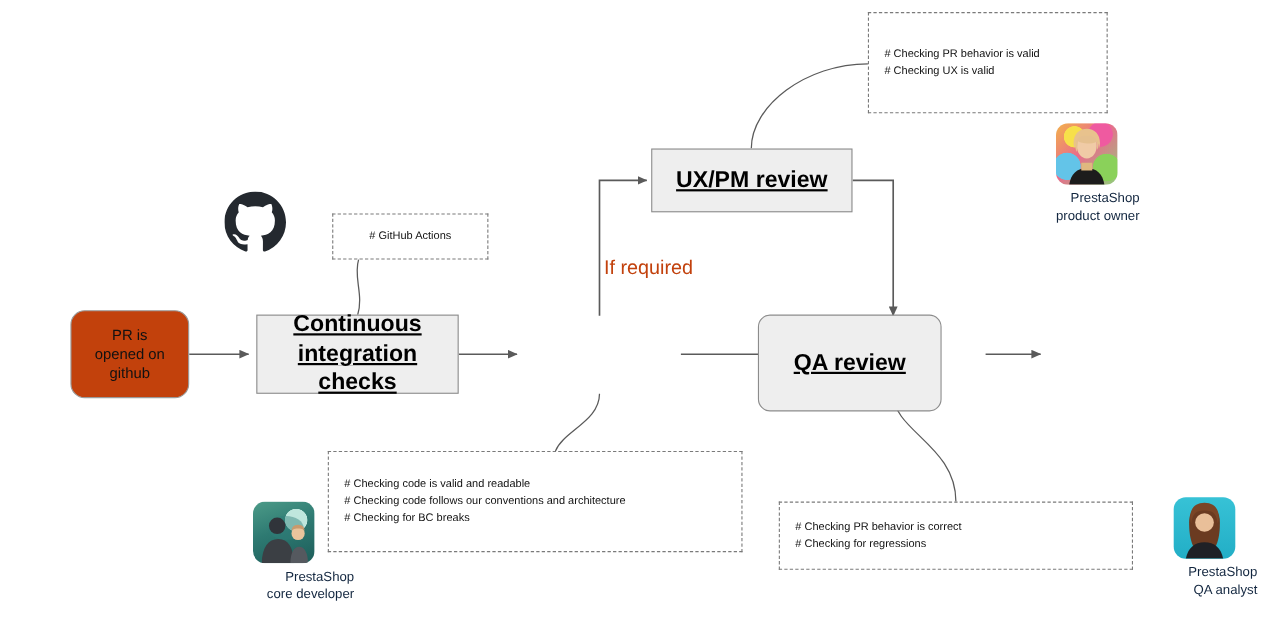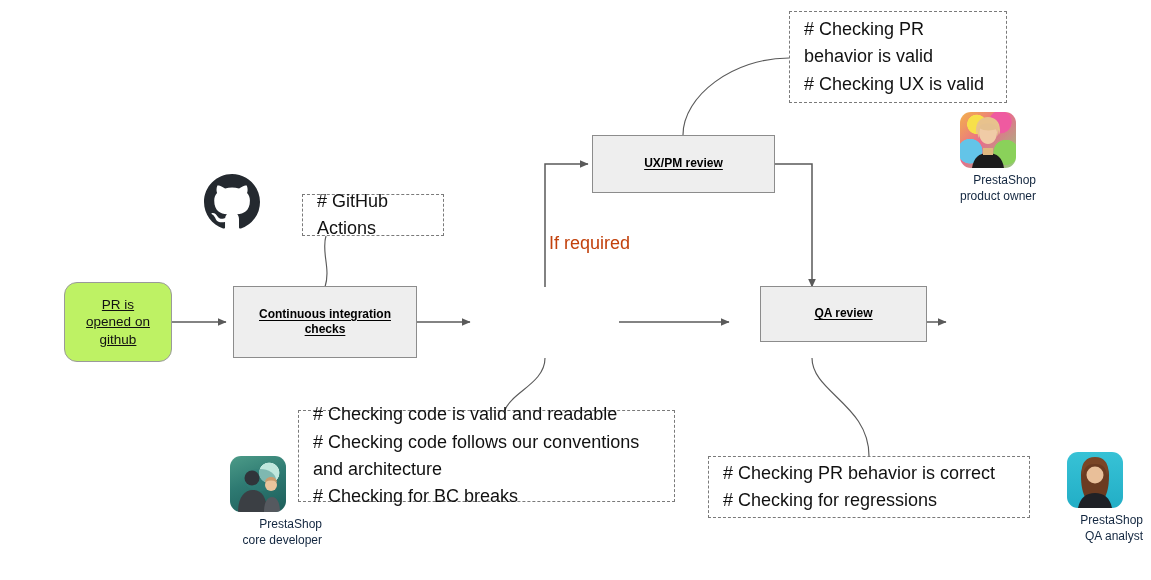--- a/index.html
+++ b/index.html
@@ -20,44 +20,44 @@
   .node{
     position:absolute;
     box-sizing:border-box;
     display:flex;align-items:center;justify-content:center;
     text-align:center;
     line-height:1.28;
   }
   .proc{
     background:#eeeeee;
     border:1.2px solid #8c8c8c;
-    font-size:12px;font-weight:bold;
+    font-size:21px;font-weight:bold;
     text-decoration:underline;
     text-underline-offset:2px;
     color:#000;
     text-align:center;
   }
   .term{
     border-radius:13px;
     border:1.2px solid #9a9a9a;
     font-size:13.5px;
     color:#111;
   }
-  .term.blue{background:#bef264;text-decoration:underline;}
+  .term.blue{background:#c2410c;}
   .term.green{background:#b9ddaa;}
 
   
   .note{
     position:absolute;
     box-sizing:border-box;
     border:1.4px dashed #7a7a7a;
     background:transparent;
     display:flex;align-items:center;
     padding:6px 14px;
-    font-size:18px;
+    font-size:10px;
     color:#111;
     line-height:1.52;
     white-space:pre-line;
   }
   .note.center{justify-content:center;}
 
   
   .edge-label{
     position:absolute;
     font-size:18px;
@@ -151,21 +151,21 @@
   <div class="node proc" style="left:233px;top:286px;width:184px;height:72px;">
     <span style="white-space:pre-line;">Continuous integration
 checks</span>
   </div>
 
 
   <div class="node proc" style="left:592px;top:135px;width:183px;height:58px;">
     <span>UX/PM review</span>
   </div>
 
-  <div class="node proc" style="left:760px;top:286px;width:167px;height:56px;">
+  <div class="node proc" style="left:689px;top:286px;width:167px;height:88px;border-radius:11px;">
     <span>QA review</span>
   </div>
 
 
   <div class="edge-label" style="left:549px;top:233px;">If required</div>
 
   <div class="note center" style="left:282px;top:194px;width:142px;height:42px;margin-left:20px;"># GitHub Actions</div>
 
   <div class="note" style="left:789px;top:11px;width:218px;height:92px;"># Checking PR behavior is valid
 # Checking UX is valid</div>

